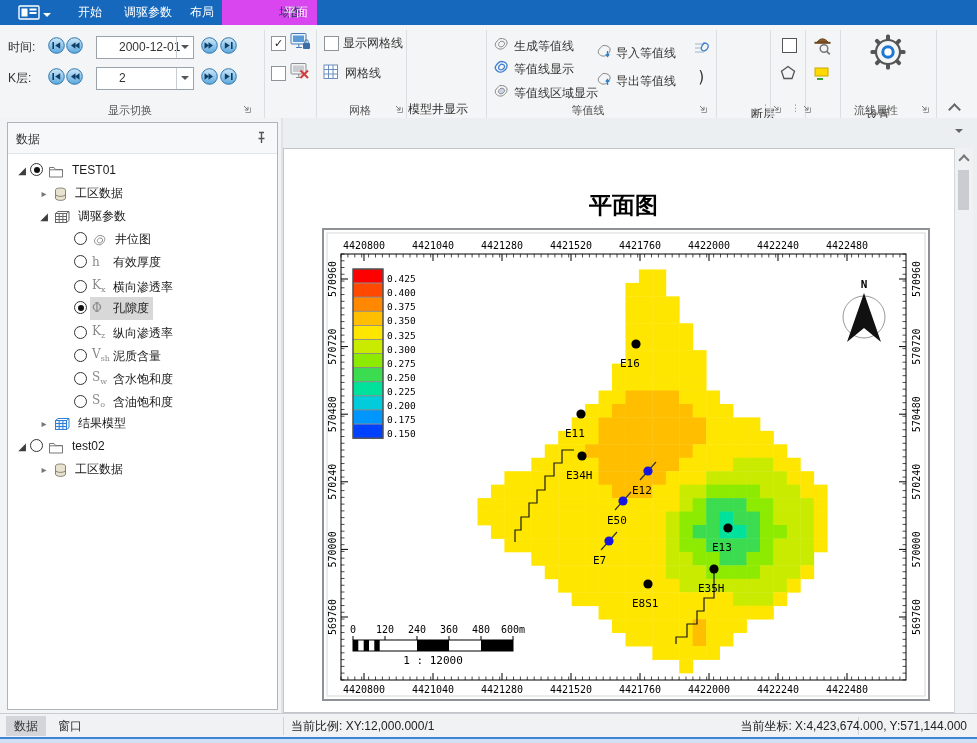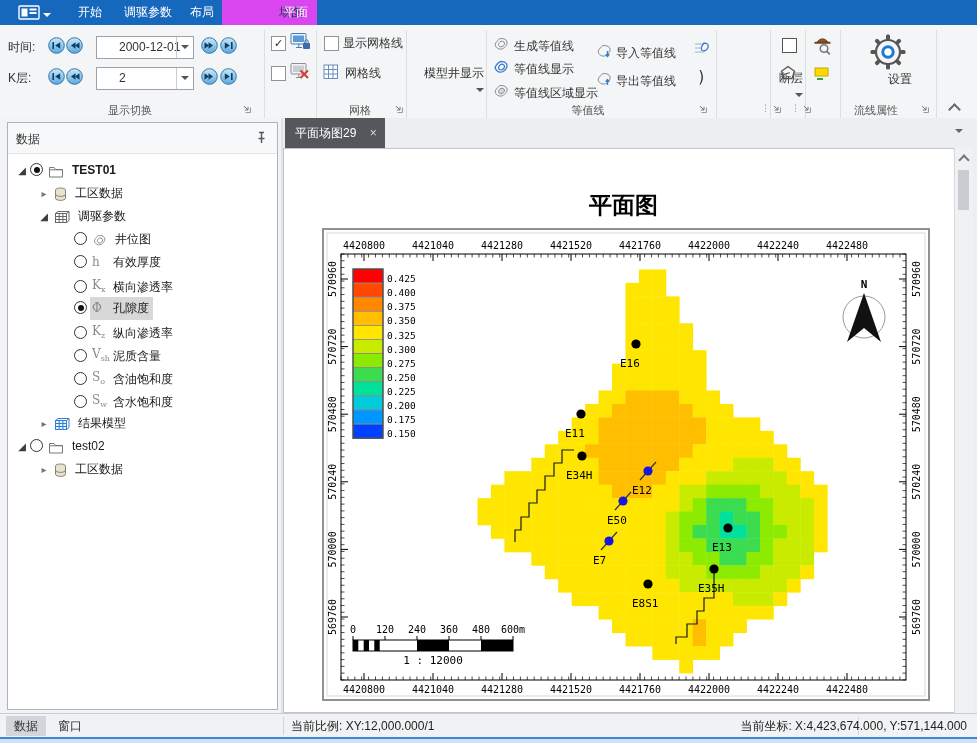--- a/index.html
+++ b/index.html
@@ -18,21 +18,21 @@
   .grplbl{position:absolute;height:13px;line-height:13px;color:#555;font-size:11px;text-align:center;}
   .vdiv{position:absolute;top:5px;width:1px;height:92px;background:#dcdfe2;}
   .navbtn{position:absolute;width:17px;height:17px;cursor:pointer;}
   .combo{position:absolute;height:21px;background:#fff;border:1px solid #9aa2ab;}
   .combo .val{position:absolute;left:6px;top:3px;height:15px;line-height:15px;margin-left:16px;}
   .combo .dd{position:absolute;right:0;top:0;width:16px;height:100%;border-left:1px solid #c9ced3;text-align:center;}
   .combo .dd .caret{margin-top:8px;}
   .cb{position:absolute;width:13px;height:13px;background:#fff;border:1px solid #8f9498;
       font-size:11px;line-height:12px;text-align:center;color:#222;}
   .ribtext{position:absolute;height:14px;line-height:14px;cursor:pointer;}
-  .bigbtn{position:absolute;text-align:right;cursor:pointer;}
+  .bigbtn{position:absolute;text-align:left;cursor:pointer;margin-top:36px;}
   .icon{position:absolute;}
   .exp{position:absolute;width:10px;height:10px;cursor:pointer;}
   .dots{position:absolute;color:#888;font-size:9px;line-height:10px;}
   .chev{position:absolute;width:7px;height:7px;border-left:2px solid #666;border-top:2px solid #666;transform:rotate(45deg);cursor:pointer;}
   .paren{position:absolute;font-size:15px;color:#333;font-family:"DejaVu Sans Mono",monospace;}
   
   .sidebar{position:absolute;left:0;top:118px;width:283px;height:595px;background:#f2f3f4;}
   .panelbox{position:absolute;left:7px;top:4px;width:269px;height:586px;background:#fff;border:1px solid #aeb4ba;}
   .panelhead{position:relative;height:30px;background:#f7f8f9;border-bottom:1px solid #e4e7ea;}
   .panelhead .t{position:absolute;left:8px;top:8px;}
@@ -43,21 +43,21 @@
   .trow .arr.ex{color:#3d3d3d;}
   .radio{display:inline-block;width:11px;height:11px;border:1.5px solid #333;border-radius:50%;background:#fff;
          vertical-align:middle;margin:0 3px 2px 0;position:relative;}
   .radio.on::after{content:'';position:absolute;left:2.5px;top:2.5px;width:6px;height:6px;border-radius:50%;background:#111;}
   .hl{display:inline-block;height:23px;padding:0 4px 0 2px;}
   .hl.sel{background:#d8d8d8;}
   .hl svg{vertical-align:middle;margin-right:4px;}
   .glyph{display:inline-block;min-width:18px;color:#8a8a8a;font-size:12px;font-family:"DejaVu Serif",serif;margin-right:3px;vertical-align:middle;}
   .glyph sub{font-size:8px;}
   .tlabel{vertical-align:middle;color:#1a1a1a;}
-  .tlabel.b{font-weight:bold;}
+  .tlabel.b{font-weight:normal;}
   
   .doc{position:absolute;left:283px;top:118px;width:694px;height:595px;background:#eceff1;}
   .splitter{position:absolute;left:281px;top:118px;width:3px;height:595px;background:#e0e3e6;}
   .doctabbar{position:absolute;left:0;top:0;width:694px;height:30px;background:#eceff1;}
   .doctab{position:absolute;left:2px;top:0;width:100px;height:30px;background:#54575c;color:#fff;line-height:30px;cursor:pointer;}
   .doctab .t{margin-left:10px;}
   .doctab .x{margin-left:10px;color:#d8d8d8;font-size:12px;cursor:pointer;}
   .tabdd{position:absolute;right:14px;top:11px;cursor:pointer;}
   .canvas{position:absolute;left:0;top:30px;width:672px;height:565px;background:#fff;border:1px solid #c2c6ca;box-sizing:border-box;}
   .vscroll{position:absolute;left:671px;top:30px;width:18px;height:565px;background:#f0f1f2;border-left:1px solid #d5d8db;}
@@ -331,46 +331,42 @@
                 </svg></span><span class="tlabel ">调驱参数</span></span></div>
           <div class="trow" style="padding-left: 50px;"><span class="arr "></span><span class="radio "></span><span class="hl "><span style="display:inline-block;vertical-align:middle;margin-right:4px;"><svg width="15" height="13">
                   <path d="M7.5,1.5 C11.5,1.5 13.5,3.5 12.5,6.5 C11.5,9.5 8.5,11.5 5.5,10.5 C2.5,9.5 1.5,6.5 3.5,4.5 C5,3 5.5,1.5 7.5,1.5 Z" fill="none" stroke="#888"></path>
                   <path d="M7.5,4 C10,4 11.2,5.2 10.4,7 C9.6,8.8 7.5,9.4 6.3,8.6 C4.8,7.6 5,5.5 7.5,4 Z" fill="none" stroke="#888"></path>
                 </svg></span><span class="tlabel ">井位图</span></span></div>
           <div class="trow" style="padding-left: 50px;"><span class="arr "></span><span class="radio "></span><span class="hl "><span class="glyph">h</span><span class="tlabel ">有效厚度</span></span></div>
           <div class="trow" style="padding-left: 50px;"><span class="arr "></span><span class="radio "></span><span class="hl "><span class="glyph">K<sub>x</sub></span><span class="tlabel ">横向渗透率</span></span></div>
           <div class="trow" style="padding-left: 50px;"><span class="arr "></span><span class="radio on"></span><span class="hl sel"><span class="glyph">Φ</span><span class="tlabel ">孔隙度</span></span></div>
           <div class="trow" style="padding-left: 50px;"><span class="arr "></span><span class="radio "></span><span class="hl "><span class="glyph">K<sub>z</sub></span><span class="tlabel ">纵向渗透率</span></span></div>
           <div class="trow" style="padding-left: 50px;"><span class="arr "></span><span class="radio "></span><span class="hl "><span class="glyph">V<sub>sh</sub></span><span class="tlabel ">泥质含量</span></span></div>
+          <div class="trow" style="padding-left: 50px;"><span class="arr "></span><span class="radio "></span><span class="hl "><span class="glyph">S<sub>w</sub></span><span class="tlabel ">含水饱和度</span></span></div>
           <div class="trow" style="padding-left: 50px;"><span class="arr "></span><span class="radio "></span><span class="hl "><span class="glyph">S<sub>o</sub></span><span class="tlabel ">含油饱和度</span></span></div>
-          <div class="trow" style="padding-left: 50px;"><span class="arr "></span><span class="radio "></span><span class="hl "><span class="glyph">S<sub>w</sub></span><span class="tlabel ">含水饱和度</span></span></div>
           <div class="trow" style="padding-left: 28px;"><span class="arr ">▸</span><span class="hl "><span style="display:inline-block;vertical-align:middle;margin-right:4px;"><svg width="16" height="14">
                   <rect x="1.5" y="3.5" width="11" height="9" fill="#eaf3fc" stroke="#2f7fd6"></rect>
                   <path d="M1.5,3.5 l2.5,-2 h11 v9 l-2.5,2 M15,1.5 l-2.5,2 M1.5,6.5 h11 M1.5,9.5 h11 M5.2,3.5 v9 M8.9,3.5 v9" stroke="#2f7fd6" fill="none"></path>
                 </svg></span><span class="tlabel ">结果模型</span></span></div>
           <div class="trow" style="padding-left: 6px;"><span class="arr ex">◢</span><span class="radio "></span><span class="hl "><span style="display:inline-block;vertical-align:middle;margin-right:4px;"><svg width="16" height="13">
                   <path d="M1.5,2.5 h4.5 l1.5,2 h7 v7.5 h-13 z" fill="#fff" stroke="#777"></path>
                   <path d="M1.5,4.8 h13" stroke="#777" fill="none"></path>
                 </svg></span><span class="tlabel ">test02</span></span></div>
           <div class="trow" style="padding-left: 28px;"><span class="arr ">▸</span><span class="hl "><span style="display:inline-block;vertical-align:middle;margin-right:4px;"><svg width="13" height="15">
                   <ellipse cx="6.5" cy="3.2" rx="5" ry="2.2" fill="#e8e2d0" stroke="#8a8374"></ellipse>
                   <path d="M1.5,3.2 v8 c0,1.2 2.2,2.2 5,2.2 s5,-1 5,-2.2 v-8" fill="#e8e2d0" stroke="#8a8374"></path>
                   <path d="M1.5,7.2 c0,1.2 2.2,2.2 5,2.2 s5,-1 5,-2.2" fill="none" stroke="#8a8374"></path>
                 </svg></span><span class="tlabel ">工区数据</span></span></div>
         </div>
     </div>
   </div>
   <div class="splitter"></div>
 
   <div class="doc">
     <div class="doctabbar">
-      <div class="doctab">
-        <span class="t">平面场图29</span>
-        <span class="x">×</span>
-      </div>
       <span class="tabdd caret" style="border-top-color:#666;"></span>
     </div>
     <div class="canvas">
       <svg id="map" width="670" height="563" viewBox="283 148 670 563">
           <rect x="322" y="228" width="606" height="471" fill="none" stroke="#8e9297" stroke-width="2"></rect>
           <rect x="326" y="232" width="598" height="463" fill="none" stroke="#d4d7da" stroke-width="1"></rect>
           <text x="622.5" y="212" text-anchor="middle" font-size="23" font-weight="bold" fill="#000" font-family="&quot;Liberation Sans&quot;,sans-serif">平面图</text>
           <rect x="476.5" y="497.1" width="13.85" height="13.85" fill="#ffe600"></rect>
           <rect x="476.5" y="510.54999999999995" width="13.85" height="13.85" fill="#ffe600"></rect>
           <rect x="489.95" y="483.65" width="13.85" height="13.85" fill="#ffe600"></rect>

